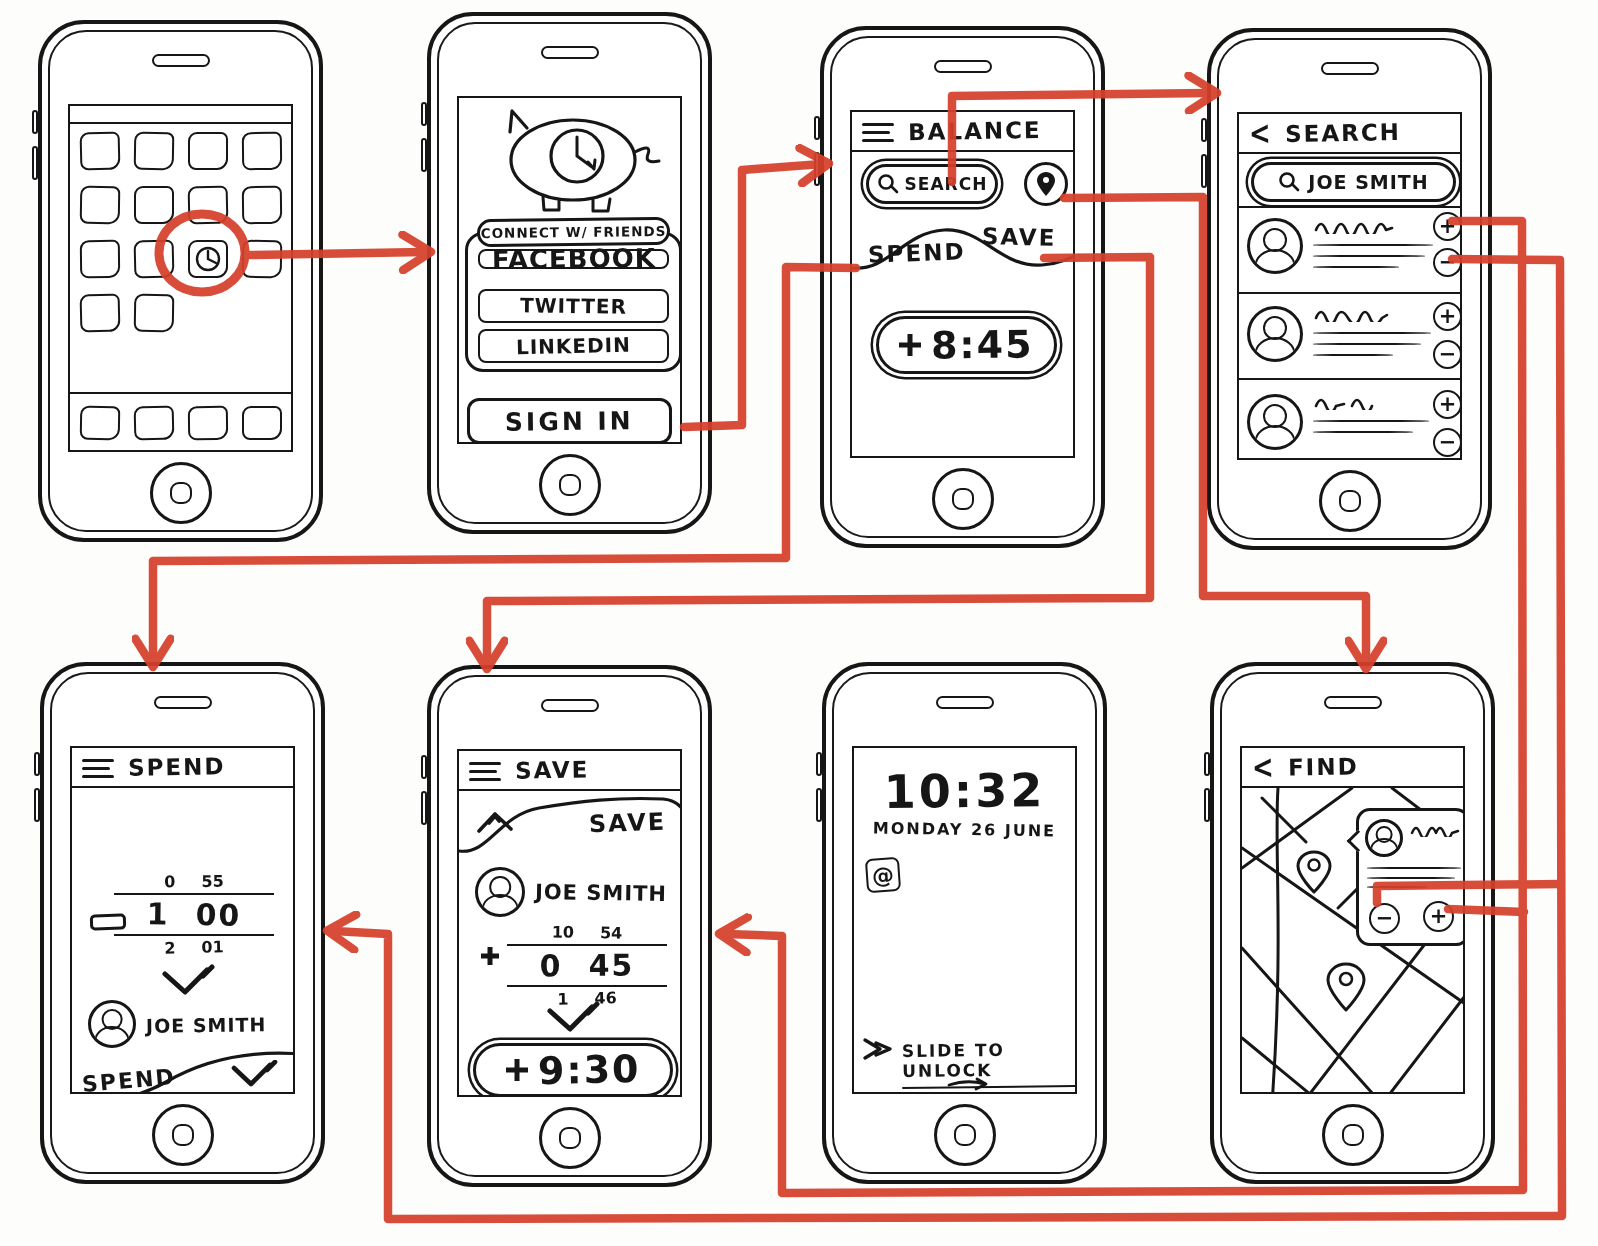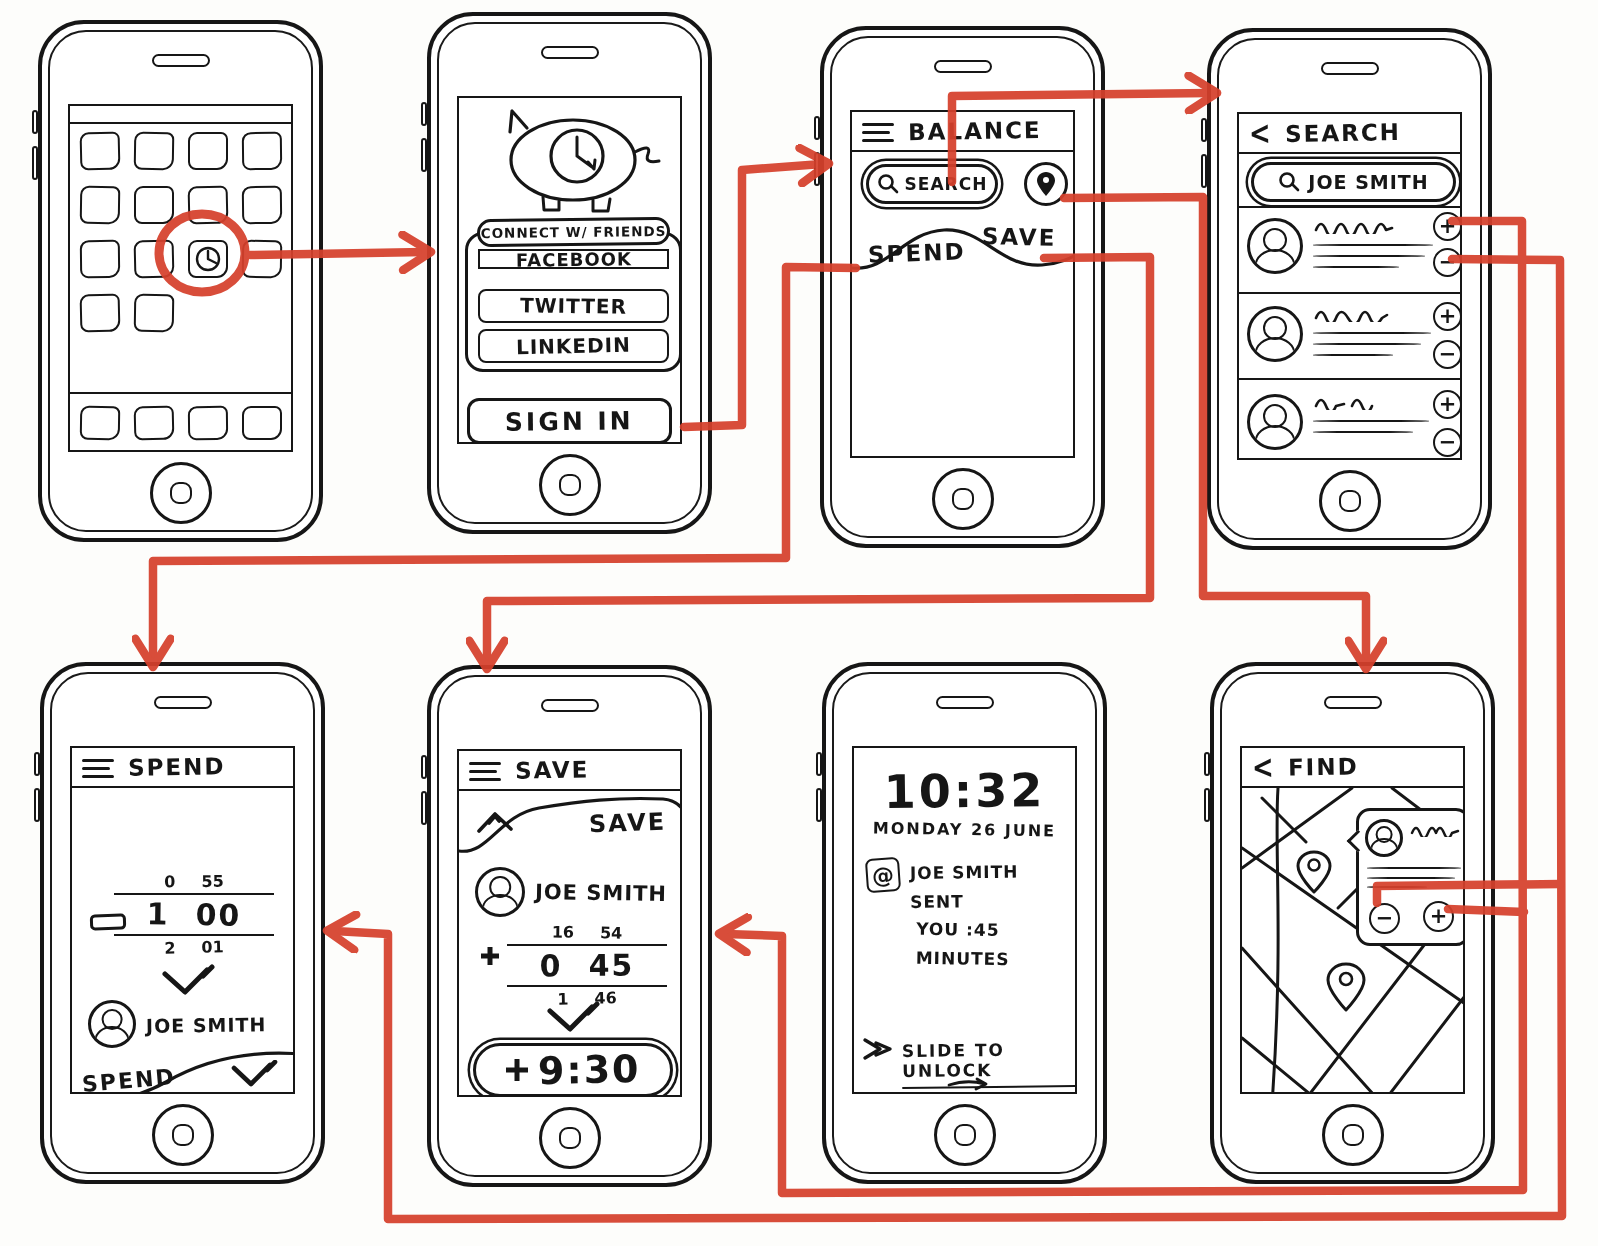--- a/index.html
+++ b/index.html
@@ -97,21 +97,21 @@
         <path d="M154 50 q17 -9 13 2 q-4 10 11 7" stroke-width="3"></path>
         <path d="M62 95 l1 13 l15 0 l0 -9" stroke-width="3"></path>
         <path d="M112 98 l0 11 l15 0 l2 -12" stroke-width="3"></path>
         <circle cx="96" cy="54" r="26" fill="#fff" stroke-width="3.2"></circle>
         <path d="M96 54 L96 35 M96 54 L111 65 M107 60 l6 7 l1 -9" stroke-width="3"></path>
       </svg>
       <div class="pill j3" style="position:absolute;left:18px;top:120px;width:193px;height:28px;border-radius:16px;font-size:13.5px;font-weight:700;letter-spacing:1px;z-index:2">
         <span>CONNECT W/ FRIENDS</span>
       </div>
       <div style="position:absolute;left:6px;top:134px;width:217px;height:140px;border:3px solid #161616;border-radius:18px">
-        <div class="pill" style="position:absolute;left:10px;top:14px;right:10px;height:20px;border-width:2.6px;border-radius:0;font-size:18px;font-weight:700;letter-spacing:1px">
+        <div class="pill" style="position:absolute;left:10px;top:14px;right:10px;height:20px;border-width:2.6px;border-radius:8px;font-size:26px;font-weight:700;letter-spacing:1px">
             <span class="j3">FACEBOOK</span>
           </div>
         <div class="pill" style="position:absolute;left:10px;top:54px;right:10px;height:34px;border-width:2.6px;border-radius:8px;font-size:20px;font-weight:700;letter-spacing:1px">
             <span class="j2">TWITTER</span>
           </div>
         <div class="pill" style="position:absolute;left:10px;top:94px;right:10px;height:34px;border-width:2.6px;border-radius:8px;font-size:20px;font-weight:700;letter-spacing:1px">
             <span class="j1">LINKEDIN</span>
           </div>
       </div>
       <div class="pill" style="position:absolute;left:8px;top:300px;right:8px;height:46px;border-radius:12px;font-size:25px;font-weight:700;letter-spacing:3px">
@@ -145,20 +145,24 @@
         <svg width="20" height="26" viewBox="0 0 20 26">
           <path d="M10 1 C15 1 19 5 19 9.5 C19 15 10 25 10 25 C10 25 1 15 1 9.5 C1 5 5 1 10 1 Z" fill="#161616"></path>
           <circle cx="10" cy="9" r="3" fill="#fff"></circle>
         </svg>
       </div>
       <svg class="ink" width="229" height="64" viewBox="0 0 229 64" style="position:absolute;left:0;top:106px">
         <path d="M0 50 C36 54 52 14 92 12 C132 10 148 50 190 47 C206 46 221 40 229 33" stroke-width="3.2"></path>
       </svg>
       <div style="position:absolute;left:16px;top:128px;font-size:23px;font-weight:700;letter-spacing:2px;transform:rotate(-2deg)">SPEND</div>
       <div style="position:absolute;left:130px;top:112px;font-size:23px;font-weight:700;letter-spacing:2px;transform:rotate(1.5deg)">SAVE</div>
+      <div class="pill dbl" style="position:absolute;left:24px;top:204px;width:181px;height:58px;border-radius:32px;gap:10px">
+        <span class="cross c22"></span>
+        <span class="bignum j3">8:45</span>
+      </div>
     </div>
     <div class="home"></div>
   </div>
 
   <div class="phone" style="left:1207px;top:28px">
     <div class="nub n1"></div>
     <div class="nub n2"></div>
     <div class="speaker"></div>
     <div class="screen">
       <div class="hdr">
@@ -287,21 +291,21 @@
       </svg>
       <svg class="ink" width="40" height="26" viewBox="0 0 40 26" style="position:absolute;left:16px;top:58px">
         <path d="M4 22 L20 5 L36 20 M14 14 l6 -7 l4 5" stroke-width="3.6"></path>
       </svg>
       <div style="position:absolute;left:130px;top:58px;font-size:24px;font-weight:700;letter-spacing:2px;transform:rotate(-2deg)">SAVE</div>
       <div class="avatar" style="left:16px;top:116px;width:50px;height:50px"></div>
       <div class="name-tag j2" style="position:absolute;left:76px;top:130px;font-size:21px">JOE SMITH</div>
       <span class="cross c18 opchip" style="left:22px;top:196px"></span>
       <div class="picker" style="left:48px;top:172px">
         <div class="row small j2">
-            <span>16</span>
+            <span>10</span>
             <span>54</span>
           </div>
         <hr>
         <div class="row big j3">
             <span>0</span>
             <span>45</span>
           </div>
         <hr>
         <div class="row small j1">
             <span>1</span>
@@ -320,24 +324,20 @@
   </div>
 
   <div class="phone" style="left:822px;top:662px">
     <div class="nub n1"></div>
     <div class="nub n2"></div>
     <div class="speaker"></div>
     <div class="screen">
       <div class="j3" style="position:absolute;left:0;right:0;top:16px;text-align:center;font-size:46px;font-weight:700;letter-spacing:3px">10:32</div>
       <div class="j2" style="position:absolute;left:0;right:0;top:72px;text-align:center;font-size:16px;font-weight:700;letter-spacing:2px">MONDAY 26 JUNE</div>
       <div style="position:absolute;left:12px;top:110px;width:34px;height:34px;border:2.6px solid #161616;border-radius:7px;display:flex;align-items:center;justify-content:center;font-size:22px;font-weight:700;transform:rotate(-4deg)">@</div>
-      <div style="position:absolute;left:56px;top:110px;font-size:17px;font-weight:700;letter-spacing:1px;line-height:1.7">
-        <div class="j3">JOE SMITH SENT</div>
-        <div class="j2" style="margin-left:6px">YOU :45 MINUTES</div>
-      </div>
       <svg class="ink" width="34" height="26" viewBox="0 0 34 26" style="position:absolute;left:8px;top:288px">
         <path d="M3 22 L18 13 L3 4 M14 19 L28 13 L14 7" stroke-width="3.4"></path>
       </svg>
       <div class="j3" style="position:absolute;left:48px;top:292px;font-size:17px;font-weight:700;letter-spacing:2px;border-bottom:2.6px solid #161616;padding-bottom:6px">SLIDE TO UNLOCK</div>
       <svg class="ink" width="46" height="16" viewBox="0 0 46 16" style="position:absolute;left:92px;top:328px">
         <path d="M3 9 Q22 3 38 8 M31 3 L40 8 L30 13" stroke-width="2.8"></path>
       </svg>
     </div>
     <div class="home"></div>
   </div>

